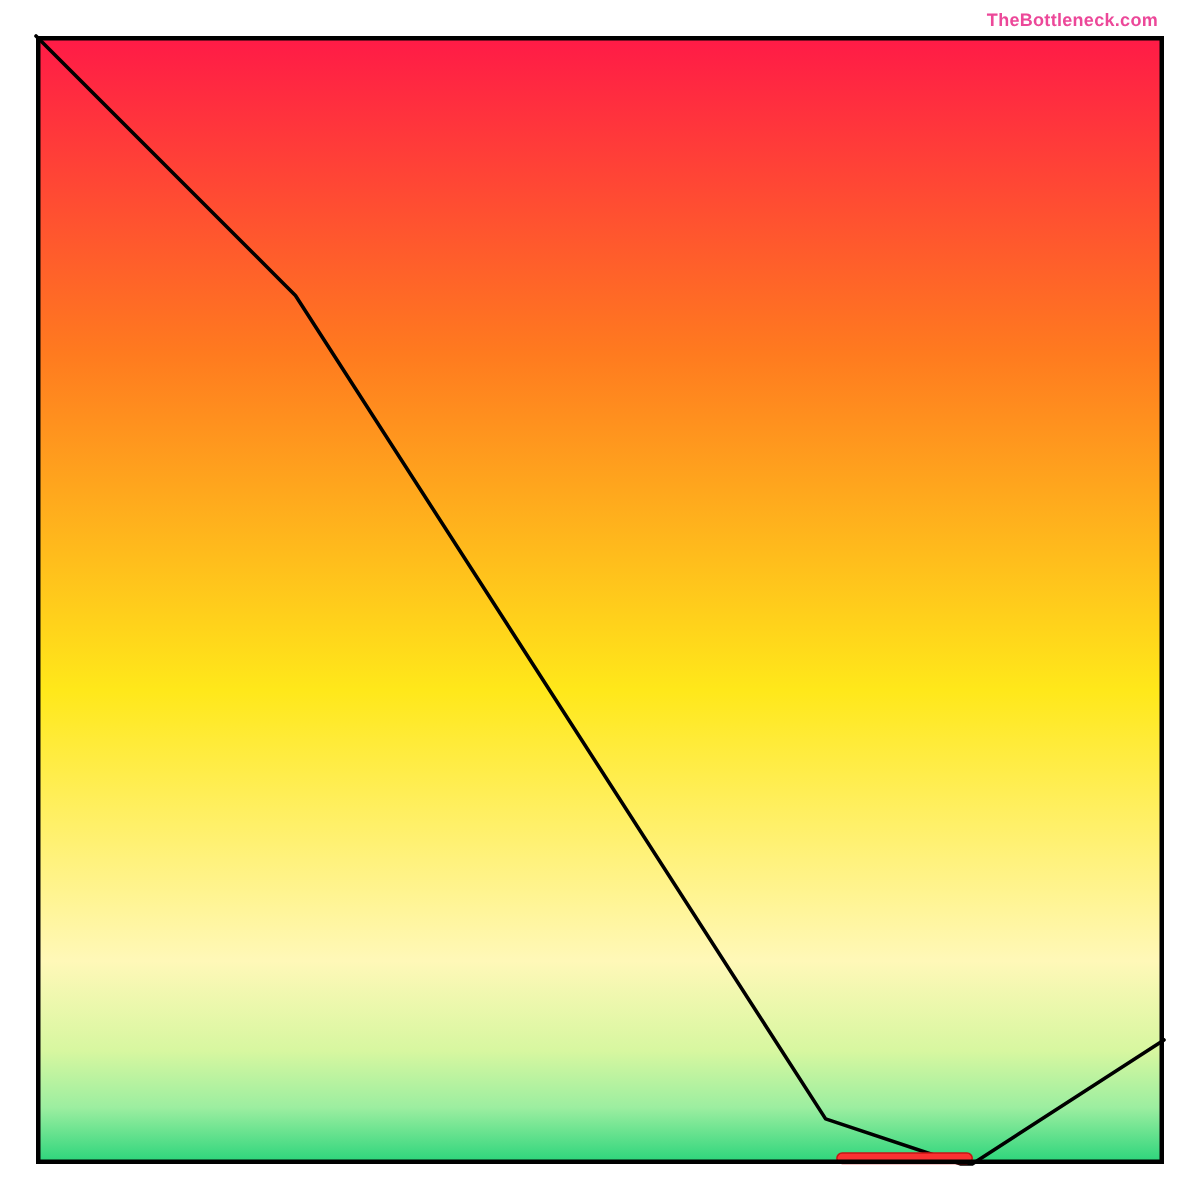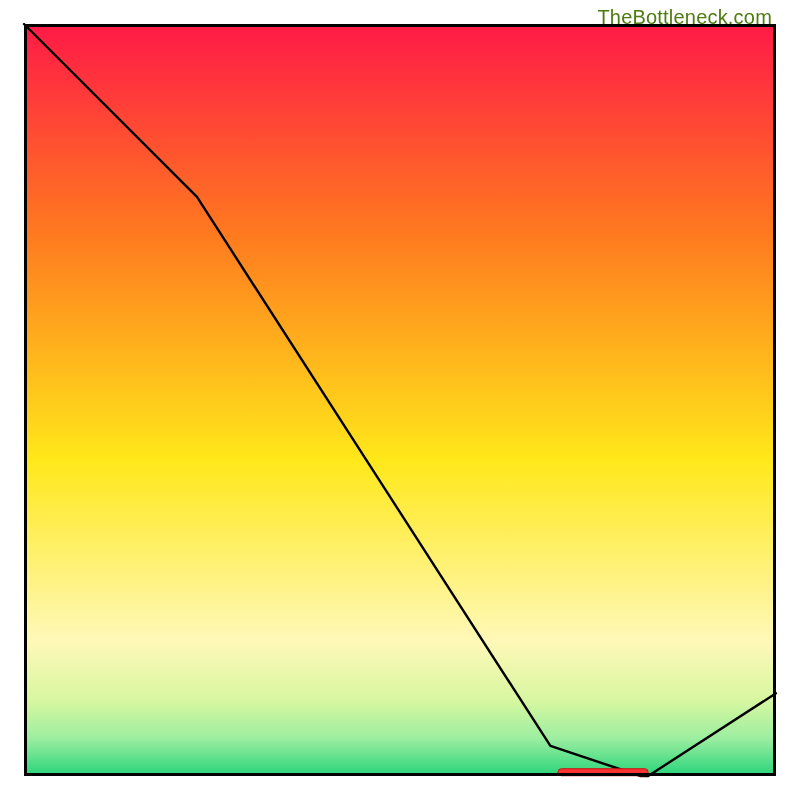--- a/index.html
+++ b/index.html
@@ -30,23 +30,23 @@
     width: 100%;
     height: 100%;
     border: 3px solid #000;
     box-sizing: border-box;
     pointer-events: none;
   }
   .attribution {
     position: absolute;
     top: 6px;
     right: 28px;
-    font-size: 20px;
-    color: #4d7c0f;
-    font-weight: 400;
+    font-size: 12px;
+    color: #ec4899;
+    font-weight: 700;
     letter-spacing: 0.2px;
   }
   svg.lines {
     position: absolute;
     left: 0; top: 0;
     width: 100%;
     height: 100%;
     overflow: visible;
   }
 </style>

